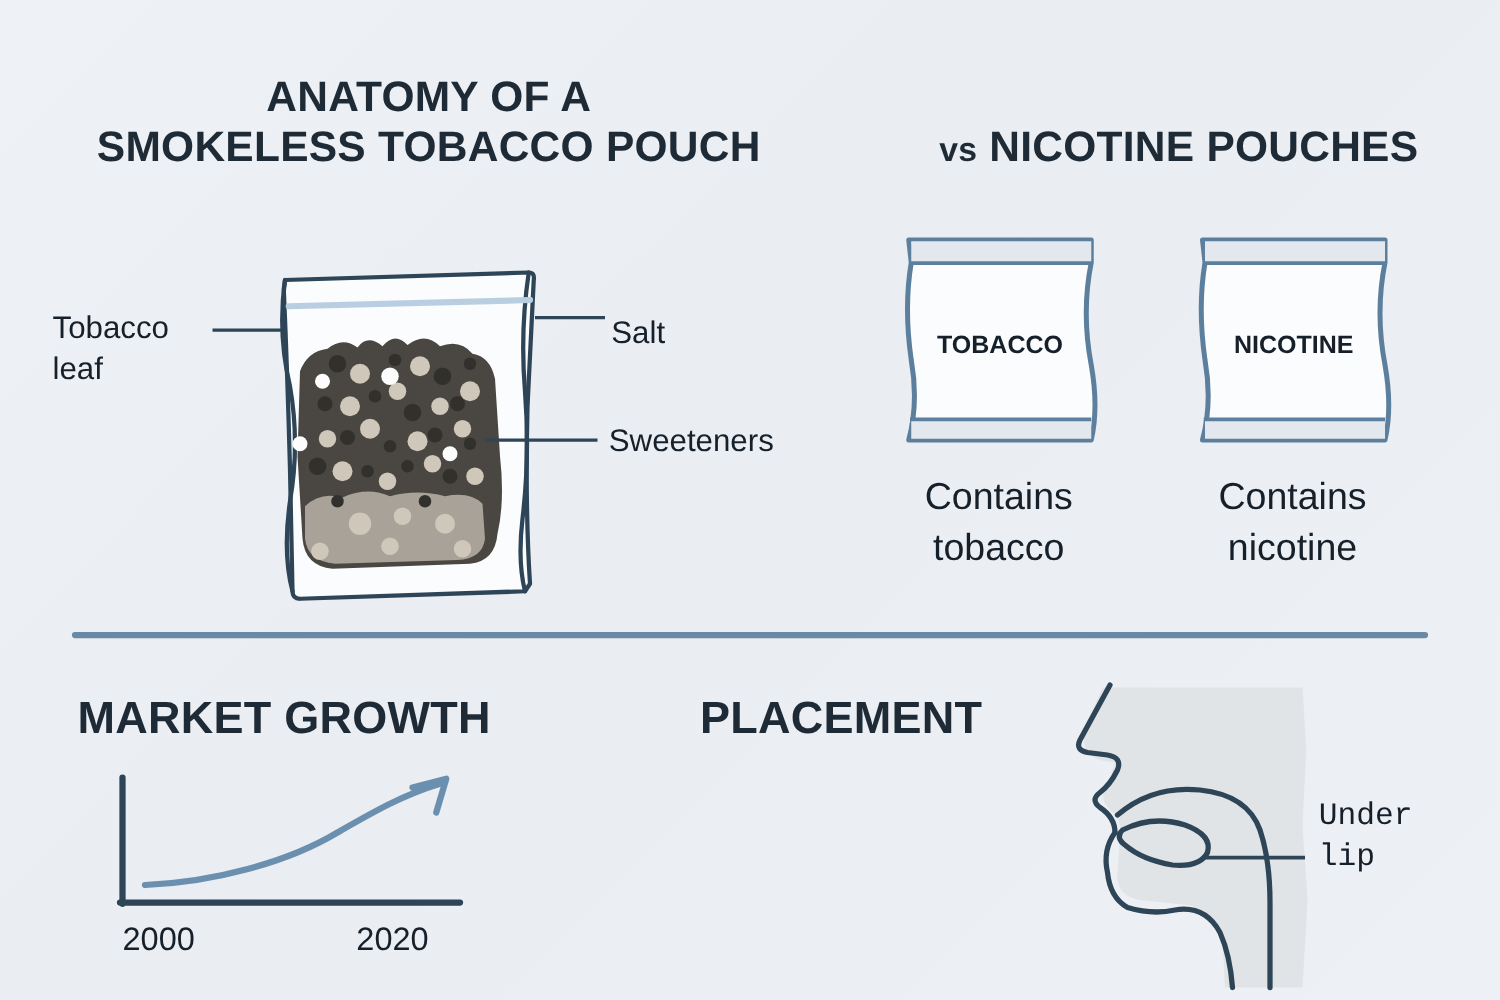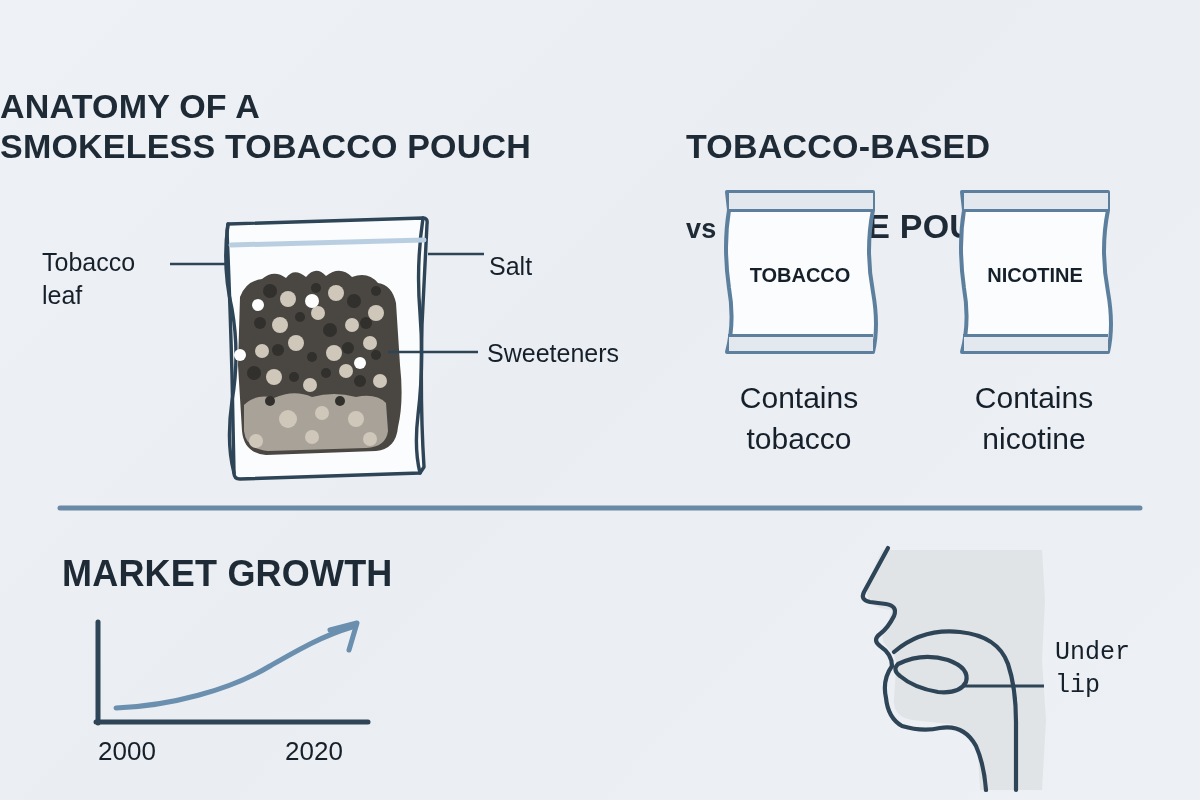--- a/index.html
+++ b/index.html
@@ -22,22 +22,22 @@
     background: linear-gradient(135deg, #eef1f5 0%, #eaedf1 45%, #edf0f4 100%);
   }
   .abs { position: absolute; }
 
   
   .title {
     font-weight: bold;
     color: #1e2a35;
     letter-spacing: 0.2px;
     line-height: 1.18;
+    text-align: center;
     white-space: pre-line;
-    margin-top: 28px;
   }
   #title-left {
     left: 0px;
     top: 58px;
     width: 686px;
     font-size: 34px;
   }
   #title-right {
     left: 686px;
     top: 58px;
@@ -82,21 +82,20 @@
 </style>
 </head>
 <body>
 
 <div id="canvas">
 
   <div class="title abs" id="title-left">ANATOMY OF A
 SMOKELESS TOBACCO POUCH</div>
 
   <div class="title abs" id="title-right">
-    <div>TOBACCO-BASED</div>
     <div><span class="vs">vs</span> <span>NICOTINE POUCHES</span></div>
   </div>
 
   <svg class="abs" id="bag-illustration" style="left:170px; top:205px;" width="290" height="290" viewBox="0 0 290 290">
 
     <path d="M58 19 L253 13 Q258 13 257 19 L252 120 Q250 200 254 262 L250 268 L70 274 Q64 274 64 268 L62 170 Q60 95 57 26 Z" fill="#fbfcfd" stroke="#2e4457" stroke-width="3.4" stroke-linejoin="round"></path>
 
     <path d="M58 19 Q52 62 62 104 Q70 150 62 196 Q56 238 64 268" fill="none" stroke="#2e4457" stroke-width="3.4" stroke-linecap="round"></path>
 
     <path d="M253 13 Q246 60 250 108 Q254 160 248 210 Q244 244 250 268" fill="none" stroke="#2e4457" stroke-width="3.4" stroke-linecap="round"></path>
@@ -210,20 +209,21 @@
     <line x1="36" y1="114" x2="308" y2="114" stroke="#2e4457" stroke-width="5" stroke-linecap="round"></line>
 
     <path d="M56 100 C 110 98, 170 82, 210 58 C 238 42, 262 28, 292 19" fill="none" stroke="#6a8faf" stroke-width="5" stroke-linecap="round"></path>
 
     <path d="M270 22 L297 15 L289 42" fill="none" stroke="#6a8faf" stroke-width="5" stroke-linecap="round" stroke-linejoin="round"></path>
 
     <text x="38" y="152" font-family="Liberation Sans, sans-serif" font-size="26" fill="#16202b">2000</text>
     <text x="254" y="152" font-family="Liberation Sans, sans-serif" font-size="26" fill="#16202b" text-anchor="middle">2020</text>
   </svg>
 
+  <div class="section-title abs" id="title-placement">PLACEMENT</div>
 
   <svg class="abs" style="left:830px; top:540px;" width="320" height="260" viewBox="0 0 320 260">
 
     <path d="M52 10 L212 10 L215 60 L212 120 L216 180 L212 250 L150 250
              L148 212 Q142 188 120 184 L82 180 Q62 176 64 158 L66 130
              Q68 116 58 108 Q48 98 56 88 L62 70 Q40 68 38 58 L36 46 Z" fill="#e1e4e6"></path>
 
     <path d="M58 8 L34 52 Q30 60 40 62 L56 64 Q68 66 64 76 Q58 88 50 94
              Q42 100 50 106 Q62 114 62 126" fill="none" stroke="#2e4457" stroke-width="4.2" stroke-linecap="round" stroke-linejoin="round"></path>
 

